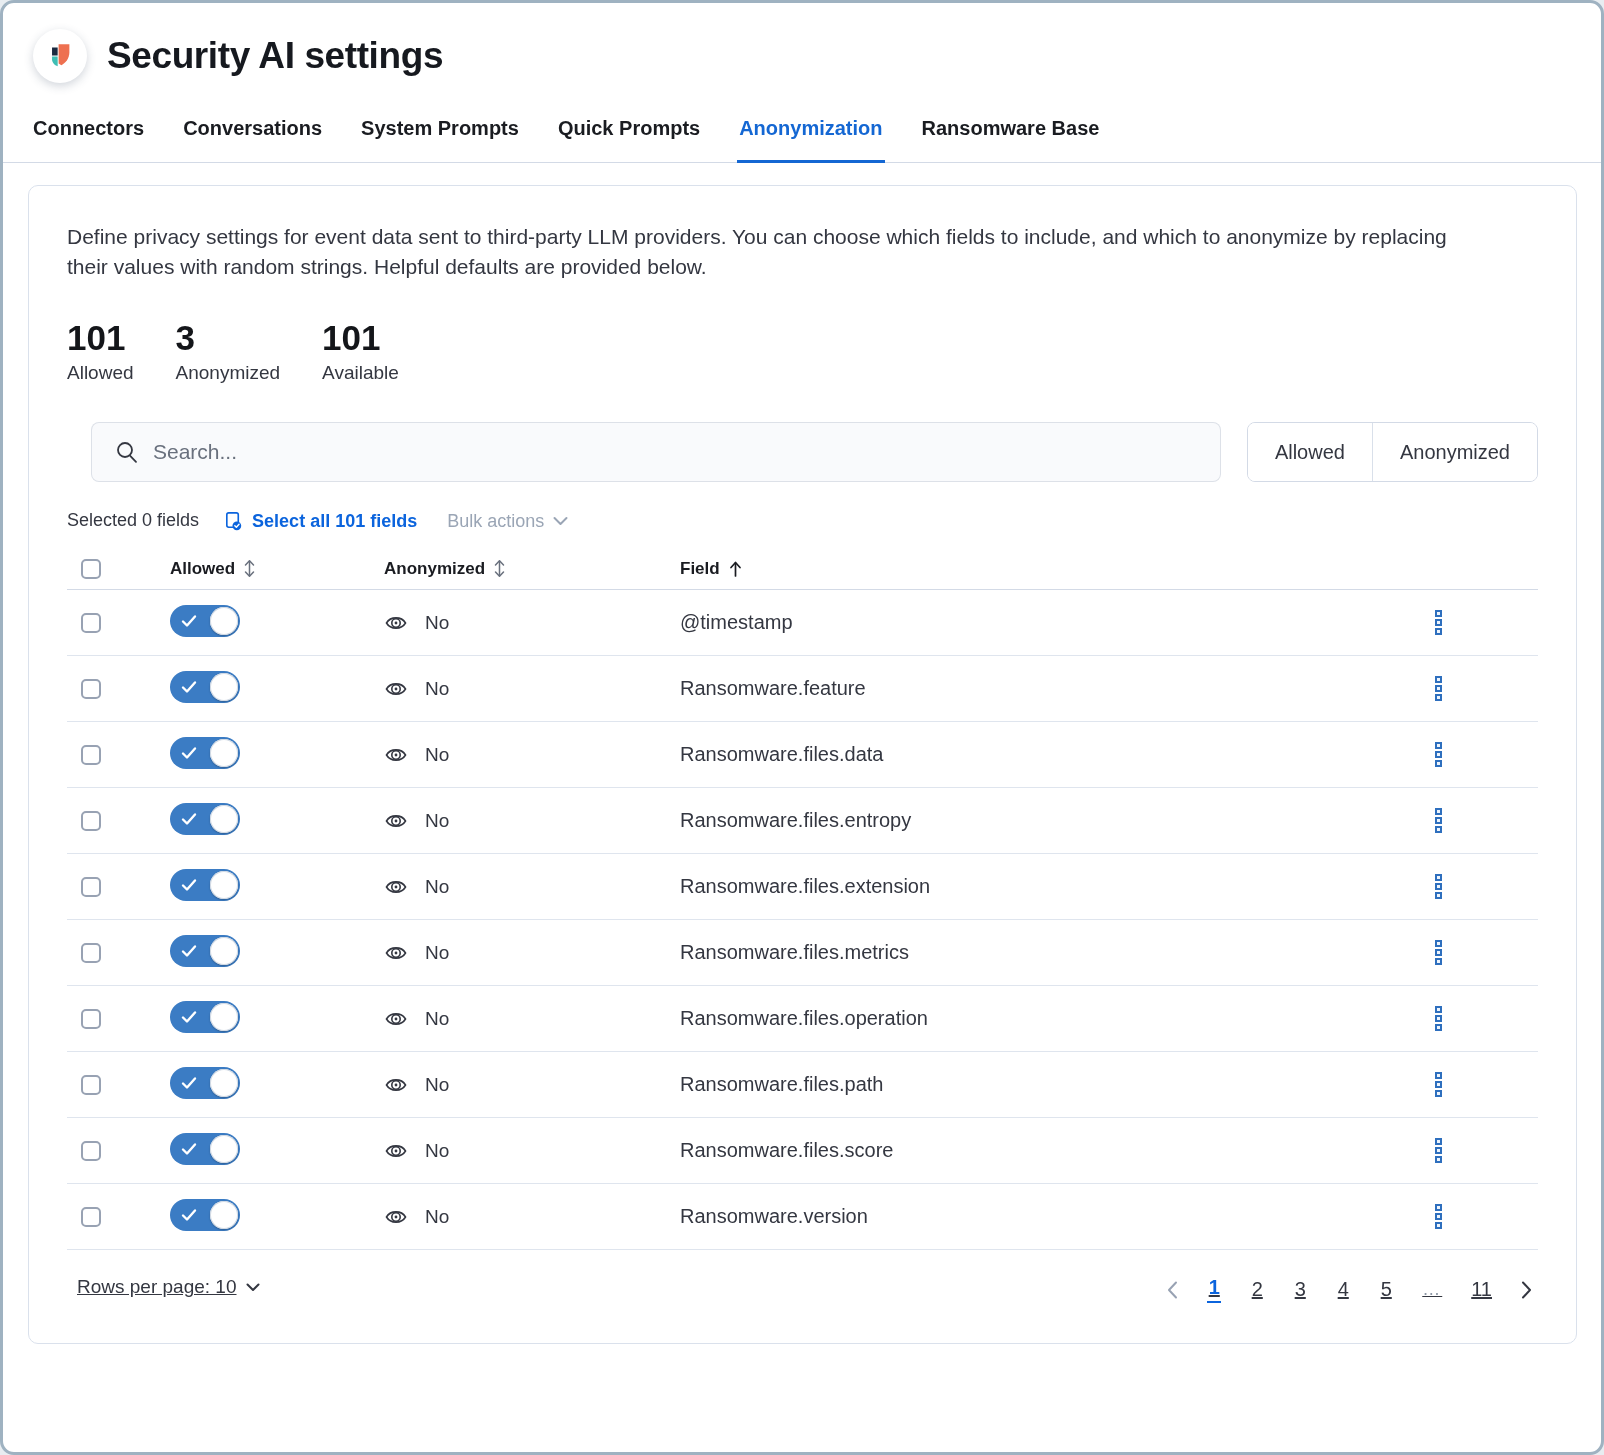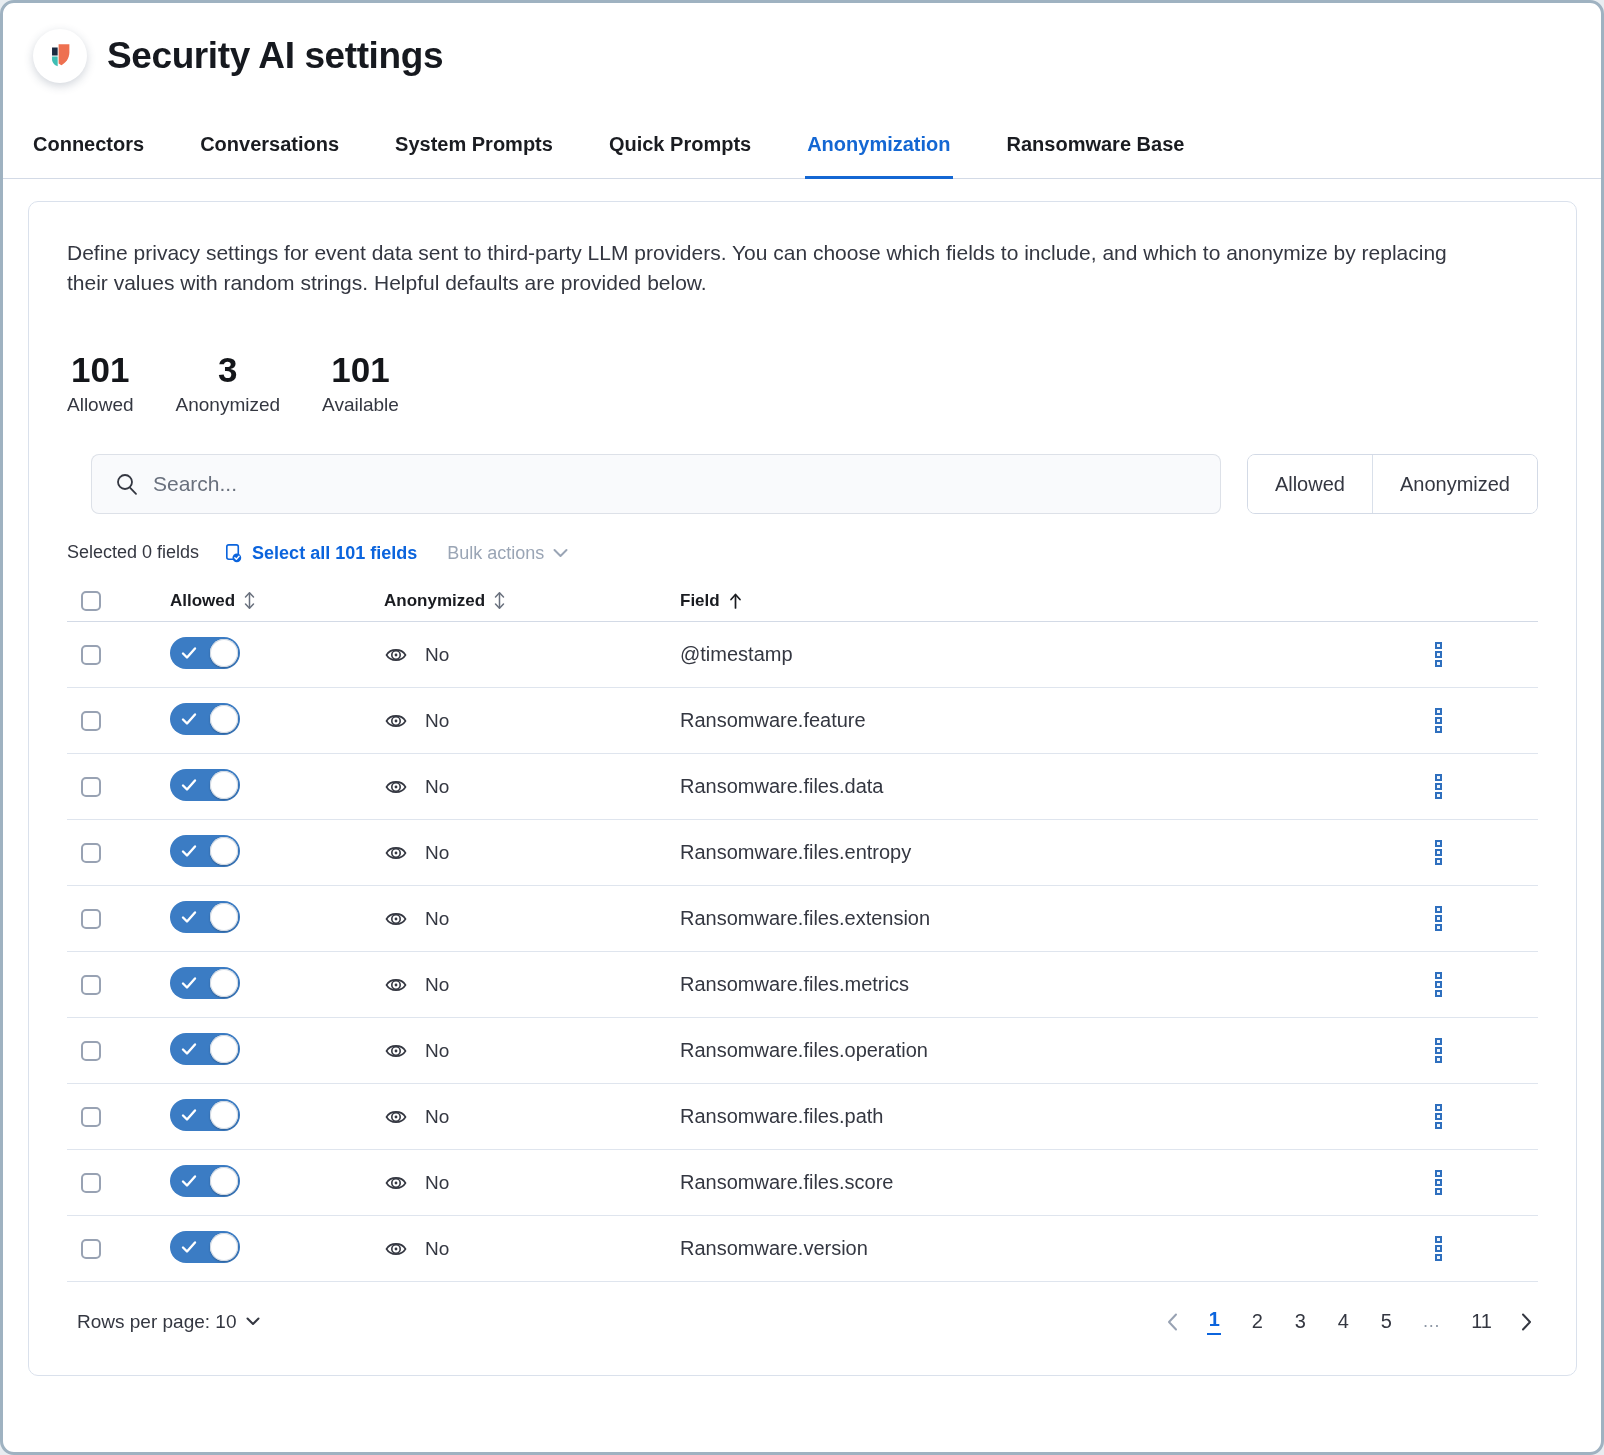--- a/index.html
+++ b/index.html
@@ -15,35 +15,35 @@
   }
   
   .hdr { display:flex; align-items:center; gap:20px; padding:26px 30px 0 30px; }
   .logo-circle {
     width:54px; height:54px; border-radius:50%; background:#fff;
     box-shadow:0 3px 10px rgba(46,66,92,.22);
     display:flex; align-items:center; justify-content:center; flex:0 0 auto;
   }
   .page-title { font-size:37px; font-weight:700; color:#16191f; letter-spacing:-.4px; }
   
-  .tabs { display:flex; gap:52px; padding:0 28px; margin-top:48px; border-bottom:1px solid #d3dae6; }
+  .tabs { display:flex; gap:35px; padding:0 28px; margin-top:32px; border-bottom:1px solid #d3dae6; }
   .tab {
     font-size:20px; font-weight:700; color:#1a1c21; padding:2px 2px 20px 2px;
     cursor:pointer; border-bottom:3px solid transparent; margin-bottom:-1px; white-space:nowrap;
   }
   .tab.active { color:#1467d3; border-bottom-color:#1467d3; }
   
   .panel {
     margin:22px 24px 0 25px;
     border:1px solid #dae1ec; border-radius:10px;
     padding:36px 38px 30px 38px;
   }
   .desc { font-size:21px; line-height:1.45; color:#343741; max-width:1420px; }
   
-  .stats { display:flex; gap:42px; margin-top:52px;text-align:center; }
+  .stats { display:flex; gap:42px; margin-top:36px; }
   .stat-value { font-size:35px; font-weight:700; color:#14161a; line-height:1.1; }
   .stat-label { font-size:19px; color:#343741; margin-top:5px; }
   
   .search-row { display:flex; margin-top:38px; align-items:stretch;padding-left:24px; }
   .search-box {
     flex:1; height:60px; display:flex; align-items:center;
     background:#f9fafc; border-radius:8px;
     box-shadow:inset 0 0 0 1px rgba(26,52,90,.12);
     padding:0 16px;
   }
@@ -87,21 +87,21 @@
   .switch .knob {
     position:absolute; right:2px; top:2px; width:28px; height:28px; border-radius:50%;
     background:#fff; box-shadow:0 1px 2px rgba(0,0,0,.25), inset 0 0 0 1px #cfd8e3;
   }
   .switch svg { position:absolute; left:11px; top:8px; }
   .anon-cell { display:flex; align-items:center; gap:17px; font-size:19px; color:#343741; }
   .field-name { font-size:20px; color:#343741; }
   .row-actions { justify-self:center; display:flex; flex-direction:column; gap:2px; cursor:pointer; padding:4px; }
   .row-actions .sq { width:7px; height:7px; border:2px solid #2e6fbe; background:#eef5fd; }
   
-  .pag-row { display:flex; align-items:center; justify-content:space-between; padding:26px 6px 10px 10px; }
+  .pag-row { display:flex; align-items:flex-start; justify-content:space-between; padding:26px 6px 10px 10px;text-decoration:underline; }
   .rpp { display:flex; align-items:center; gap:9px; font-size:19px; color:#343741; cursor:pointer; }
   .pages { display:flex; align-items:center; gap:29px; font-size:20px; }
   .page-btn { color:#343741; cursor:pointer; min-width:14px; text-align:center; }
   .page-btn.active { color:#0b64dd; font-weight:700; border-bottom:2px solid #0b64dd; padding-bottom:2px; }
   .page-btn.ellipsis { color:#8d97a5; font-size:18px; letter-spacing:2px; cursor:default; }
   .chev { display:flex; align-items:center; cursor:pointer; }
 </style>
 </head>
 <body>
 

